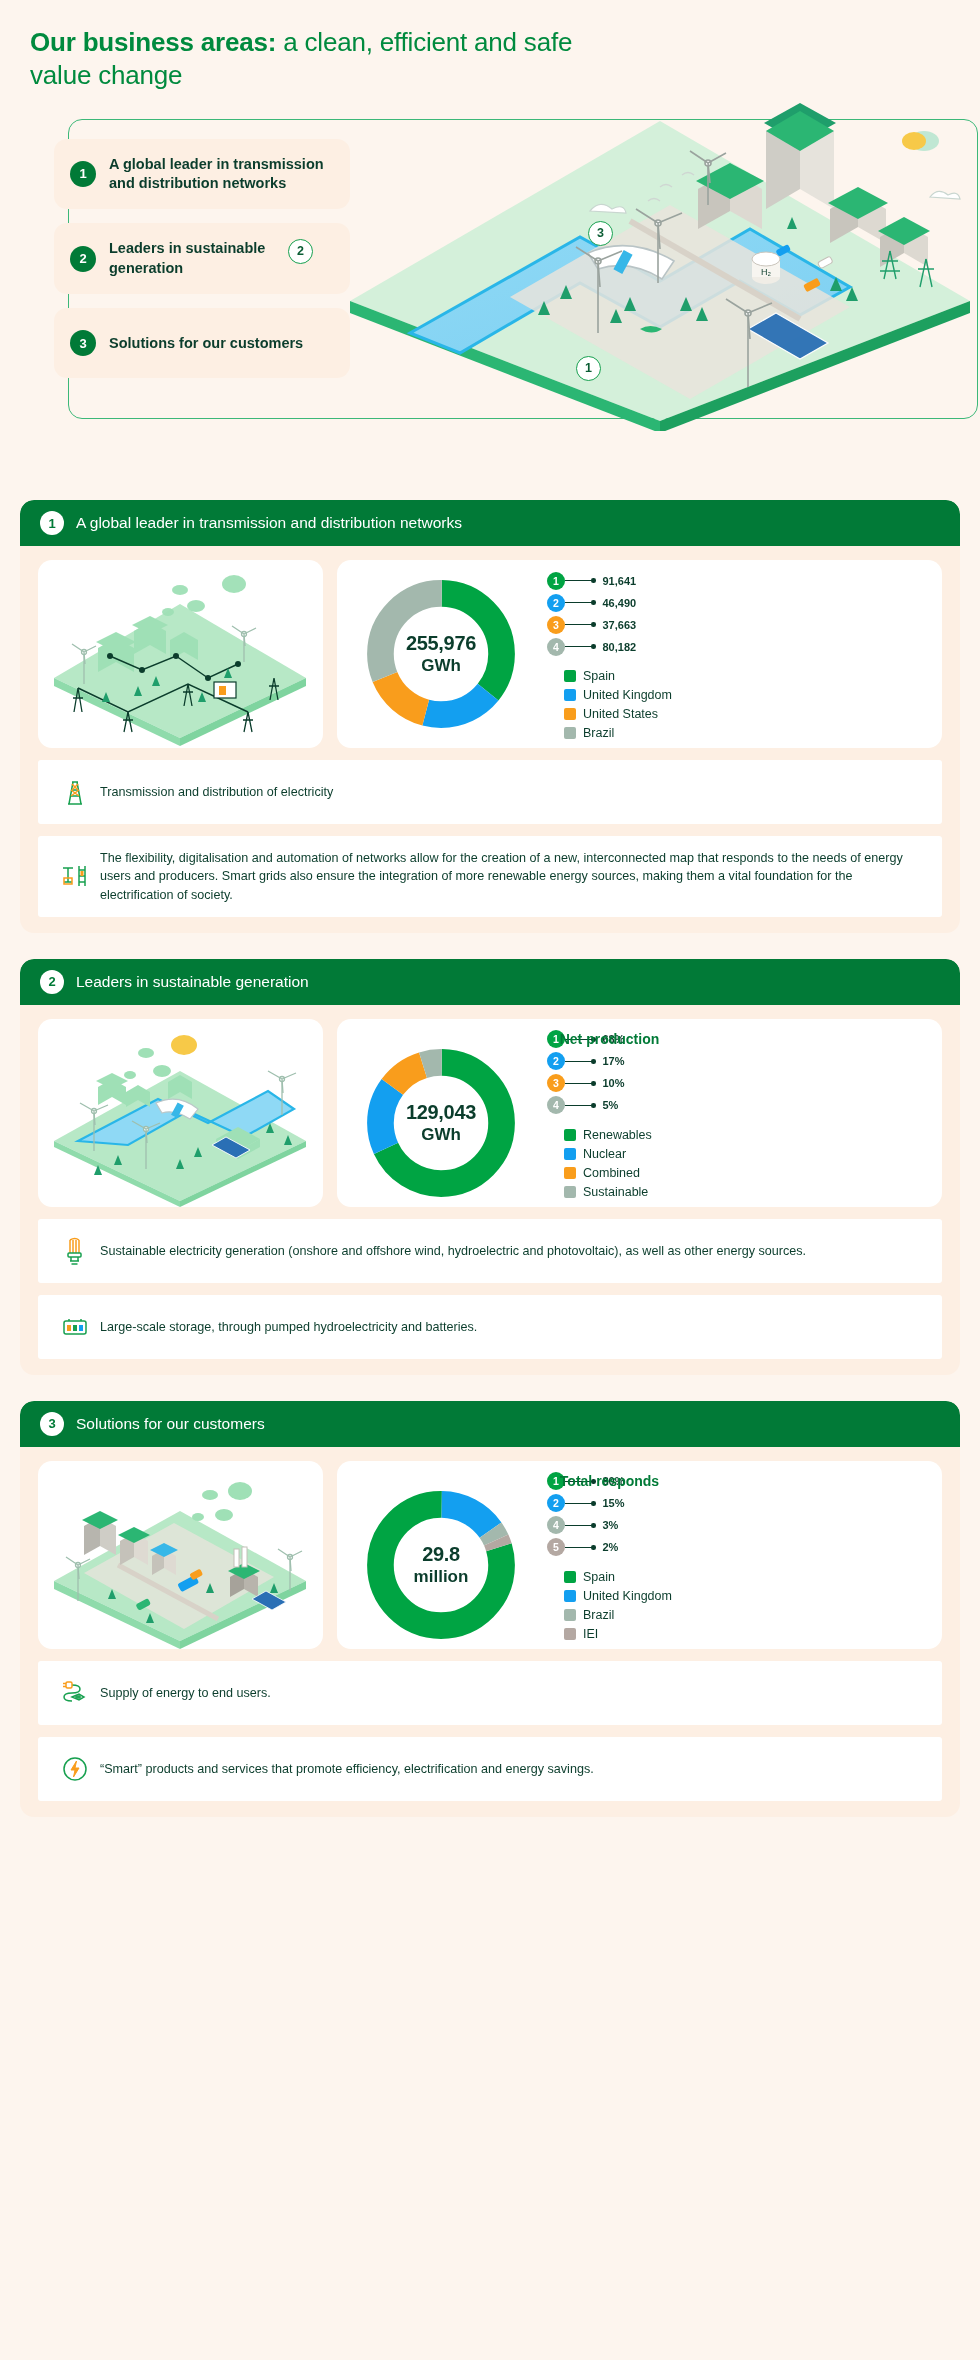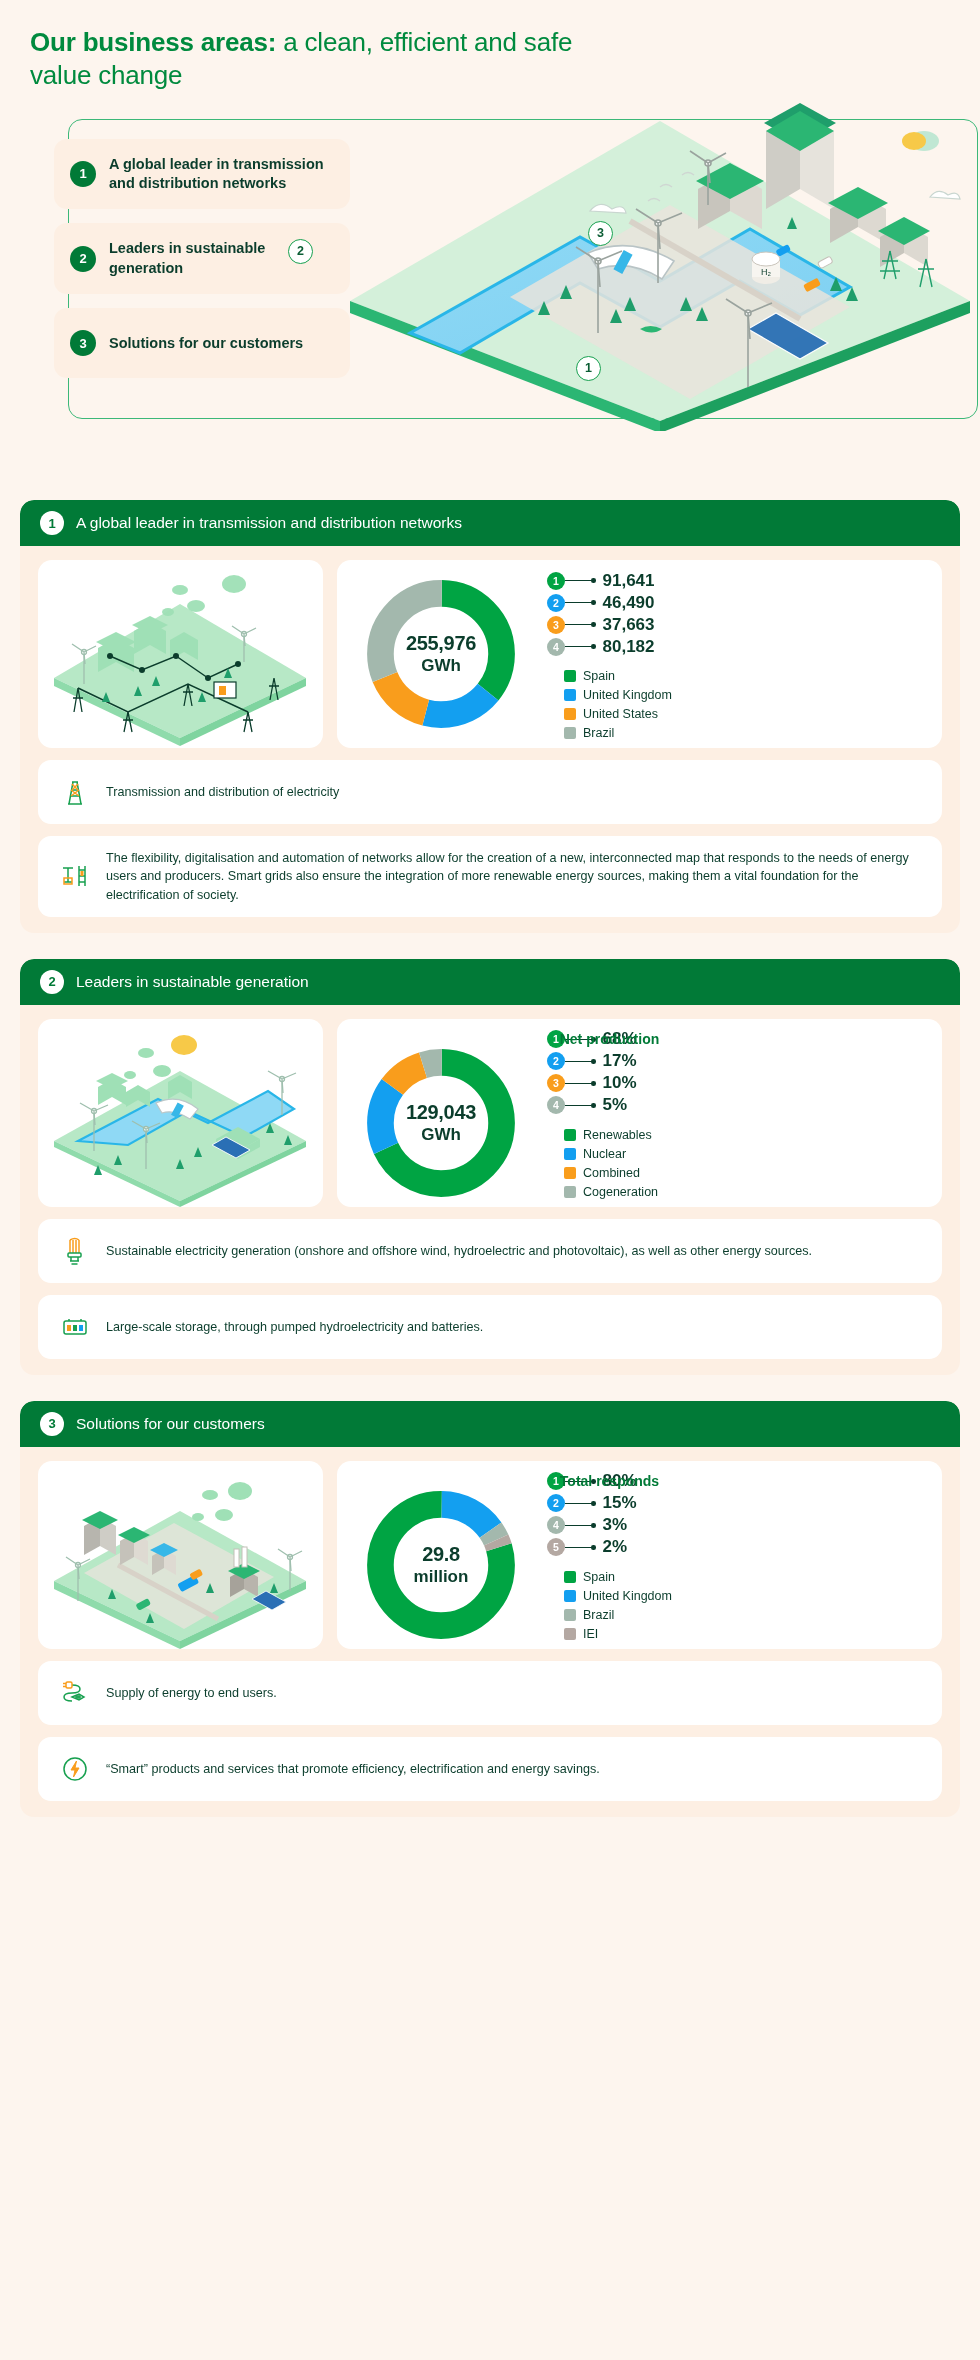--- a/index.html
+++ b/index.html
@@ -129,32 +129,32 @@
   .lg-rows { margin-bottom: 9px; }
   .lg-row { display: flex; align-items: center; height: 22px; }
   .lg-bullet {
     width: 18px; height: 18px; border-radius: 50%;
     color: #fff; font-size: 10.5px; font-weight: 700;
     display: flex; align-items: center; justify-content: center;
     flex: 0 0 auto;
   }
   .lg-line { width: 26px; height: 1.4px; background: #0b3d2c; }
   .lg-dot { width: 4.5px; height: 4.5px; border-radius: 50%; background: #0b3d2c; margin-right: 7px; }
-  .lg-val { color: #0b3d2c; font-size: 17px; font-weight: 700; }
+  .lg-val { color: #0b3d2c; font-size: 11px; font-weight: 700; }
 
   .key-row { display: flex; align-items: center; gap: 7px; height: 19px; padding-left: 17px; }
   .key-sw { width: 12px; height: 12px; border-radius: 2px; flex: 0 0 auto; }
   .key-lb { color: #0b3d2c; font-size: 12.5px; }
 
   .info-row {
     background: #fff;
-    border-radius: 13px;
+    border-radius: 3px;
     margin-top: 12px;
     padding: 13px 18px;
-    display: flex; align-items: center; gap: 12px;
+    display: flex; align-items: center; gap: 6px;
     min-height: 48px;
   }
   .info-row .ic { flex: 0 0 38px; height: 38px; display: flex; align-items: center; justify-content: center; }
   .info-row .tx { color: #0b3d2c; font-size: 12.6px; line-height: 1.45; }
 </style>
 </head>
 <body>
 
 <div class="page">
 
@@ -564,21 +564,21 @@
               <div class="key-row">
                 <div class="key-sw" style="background:#139ff0"></div>
                 <div class="key-lb">Nuclear</div>
               </div>
               <div class="key-row">
                 <div class="key-sw" style="background:#f99d1c"></div>
                 <div class="key-lb">Combined</div>
               </div>
               <div class="key-row">
                 <div class="key-sw" style="background:#a3b8ad"></div>
-                <div class="key-lb">Cogeneration</div>
+                <div class="key-lb">Sustainable</div>
               </div>
             </div>
           </div>
         </div>
       </div>
 
       <div class="info-row">
         <div class="ic">
           <svg viewBox="0 0 32 32" width="32" height="32" fill="none" stroke="#17a04f" stroke-width="1.5">
             <path d="M11 5 L11 18 M14 5 L14 18 M17 5 L17 18 M20 5 L20 18" stroke="#f99d1c"></path>

